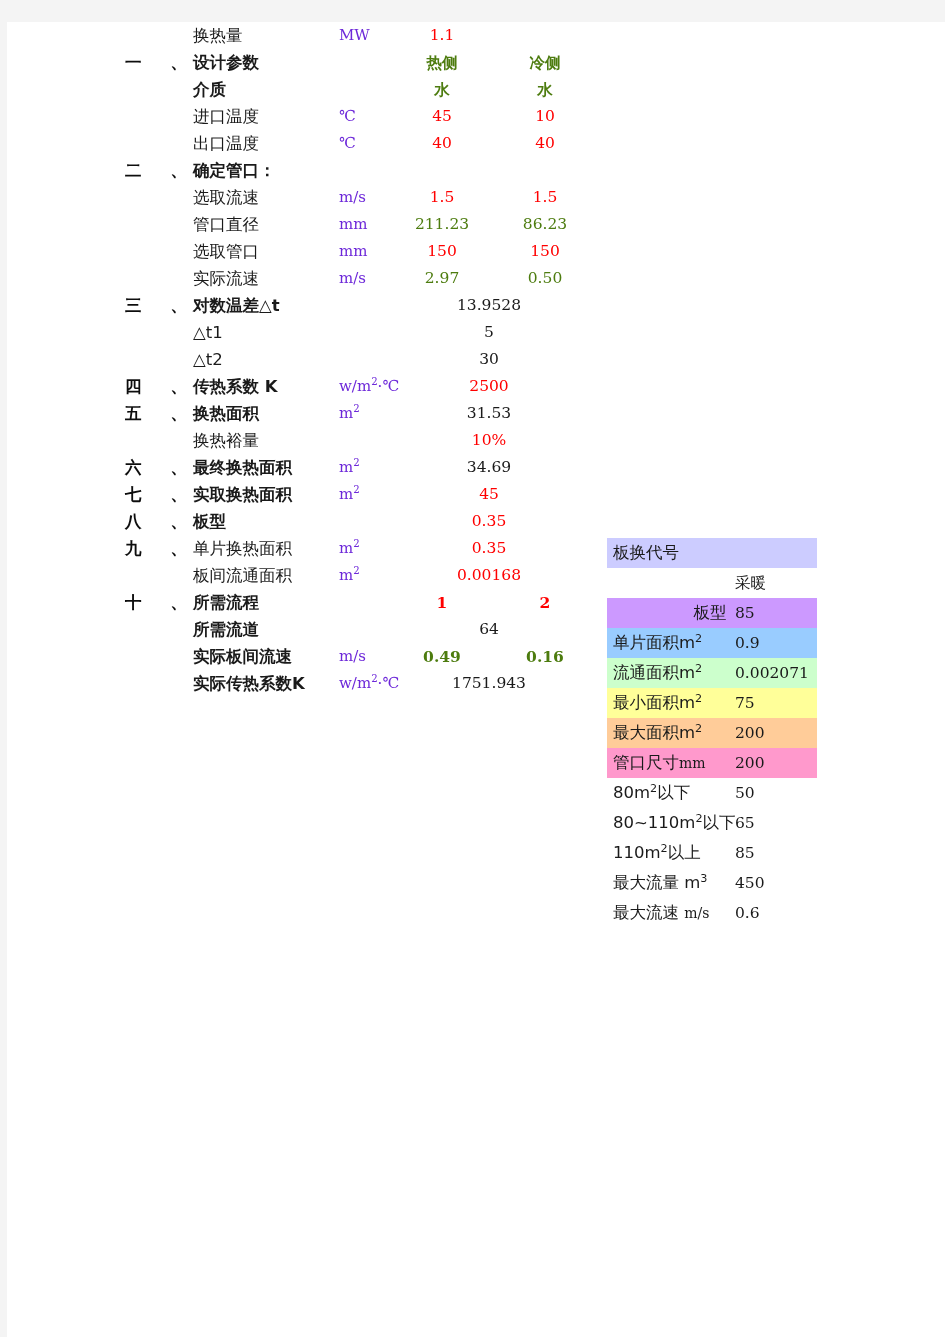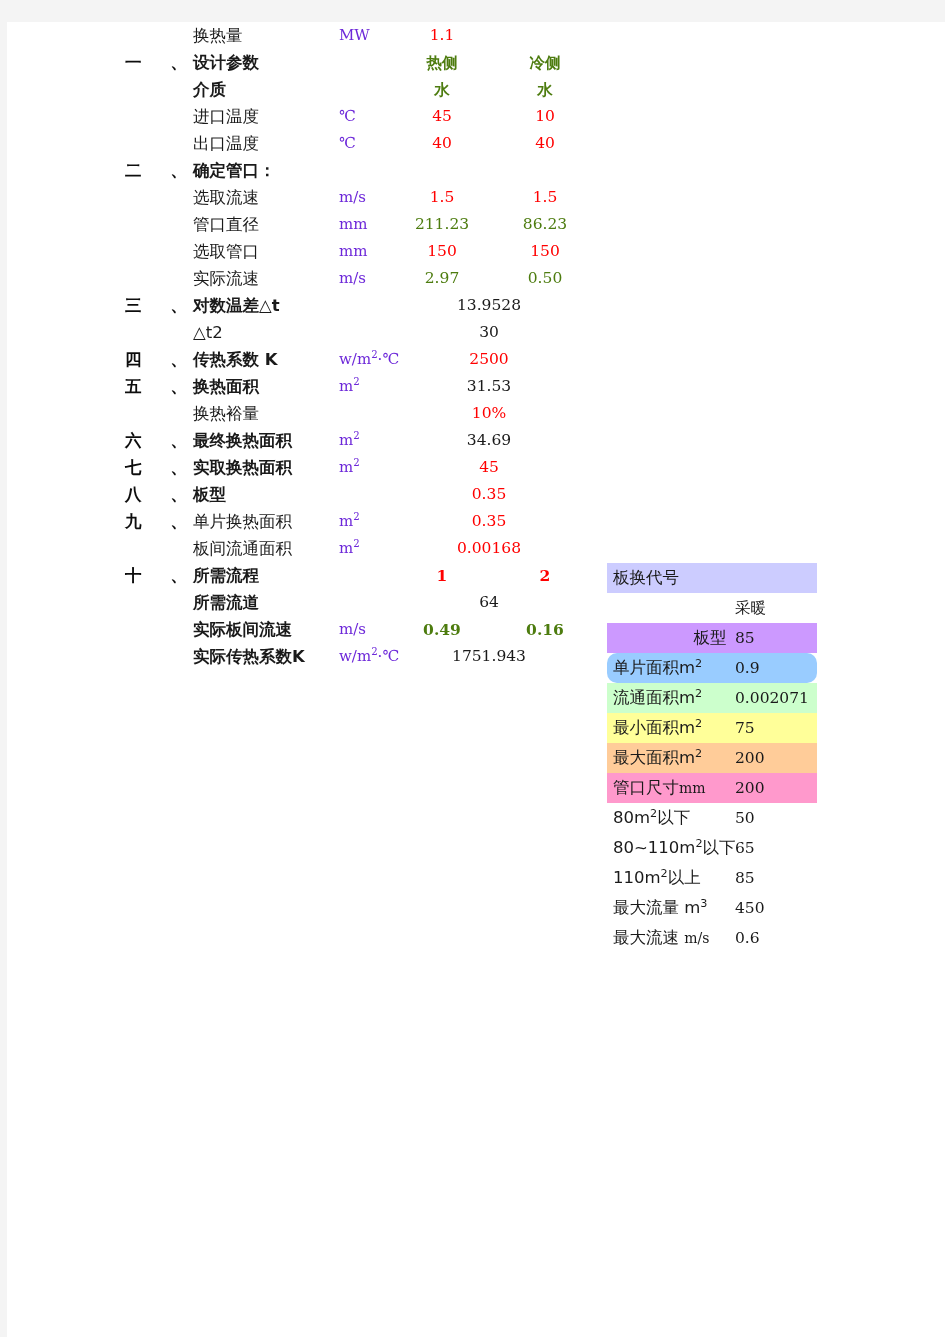--- a/index.html
+++ b/index.html
@@ -82,21 +82,20 @@
   .red { color: #ff0000; }
   .bold { font-weight: bold; }
   sup { font-size: 0.68em; vertical-align: super; line-height: 0; }
 
   
   #ref {
     position: absolute;
     left: 600px;
     top: 516px;
     width: 210px;
-    margin-top: 25px;
   }
   .rrow {
     position: relative;
     height: 30px;
     line-height: 30px;
     white-space: nowrap;
   }
   .rlbl {
     position: absolute;
     left: 6px;
@@ -120,21 +119,21 @@
     position: absolute;
     left: 0px;
     width: 206px;
     text-align: center;
     font-size: 16.5px;
     font-family: "DejaVu Sans", sans-serif;
     color: #1a1a1a;
   }
   .hdr { background: #ccccff; }
   .c-violet { background: #cc99ff; }
-  .c-blue   { background: #99ccff; border-radius: 10px; }
+  .c-blue   { background: #99ccff; }
   .c-green  { background: #ccffcc; }
   .c-yellow { background: #ffff99; }
   .c-orange { background: #ffcc99; }
   .c-pink   { background: #ff99cc; }
 </style>
 </head>
 <body>
 
 <div id="page">
 
@@ -192,20 +191,24 @@
       <div class="row">
         <span class="lbl">实际流速</span>
         <span class="unit">m/s</span>
         <span class="v1">2.97</span>
         <span class="v2">0.50</span>
       </div>
       <div class="row">
         <span class="num">三、</span>
         <span class="lbl b">对数温差△t</span>
         <span class="vwide">13.9528</span>
+      </div>
+      <div class="row">
+        <span class="lbl">△t1</span>
+        <span class="vwide">5</span>
       </div>
       <div class="row">
         <span class="lbl">△t2</span>
         <span class="vwide">30</span>
       </div>
       <div class="row">
         <span class="num">四、</span>
         <span class="lbl b">传热系数 K</span>
         <span class="unit">w/m<sup>2</sup>·℃</span>
         <span class="vwide red">2500</span>

